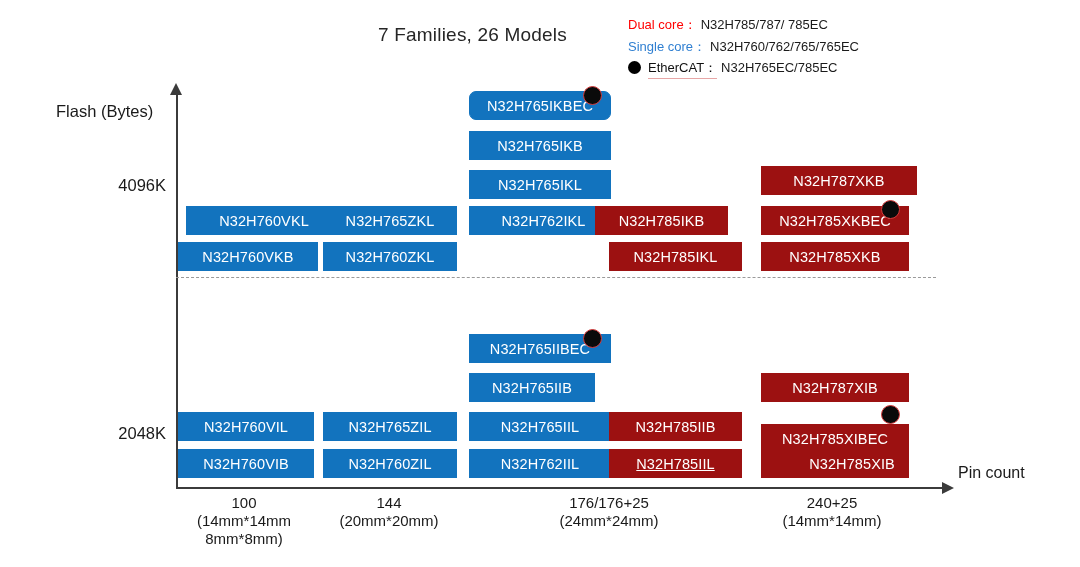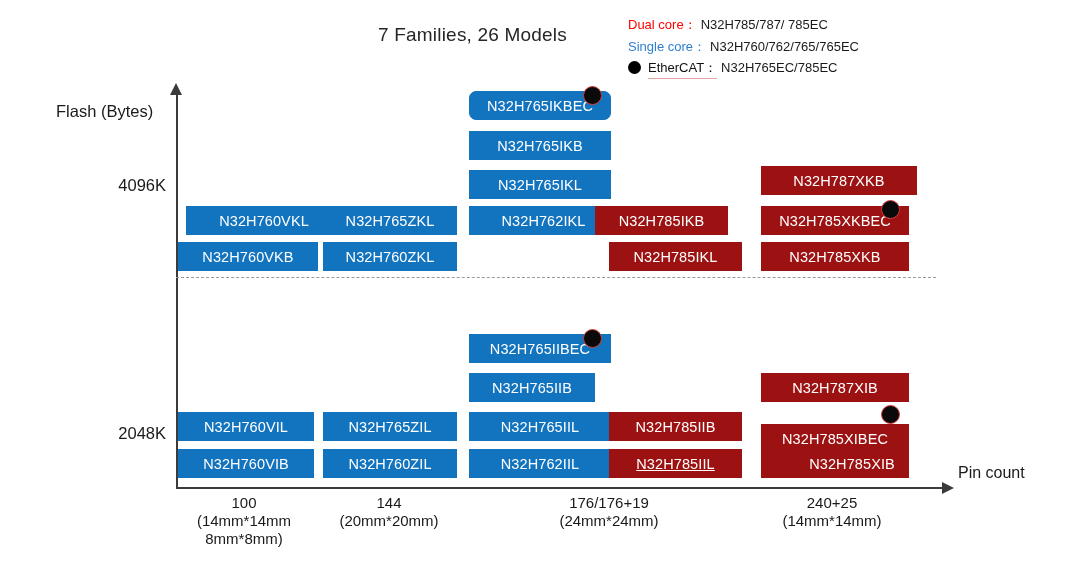--- a/index.html
+++ b/index.html
@@ -144,21 +144,21 @@
   <div class="y-tick" id="tick-4096">4096K</div>
   <div class="y-tick" id="tick-2048">2048K</div>
   <div class="x-title">Pin count</div>
 
   <div id="x-ticks">
       <div class="x-tick" style="left: 154px; top: 494px; width: 180px;">100
 (14mm*14mm
 8mm*8mm)</div>
       <div class="x-tick" style="left: 299px; top: 494px; width: 180px;">144
 (20mm*20mm)</div>
-      <div class="x-tick" style="left: 519px; top: 494px; width: 180px;">176/176+19
+      <div class="x-tick" style="left: 519px; top: 494px; width: 180px;">176/176+25
 (24mm*24mm)</div>
       <div class="x-tick" style="left: 742px; top: 494px; width: 180px;">240+25
 (14mm*14mm)</div>
     </div>
 
   <div id="chips">
       <div class="chip blue" style="left: 469px; top: 91px; width: 142px; border-radius: 7px;">
         <span>N32H765IKBEC</span>
       </div>
       <div class="chip blue" style="left: 469px; top: 131px; width: 142px;">

